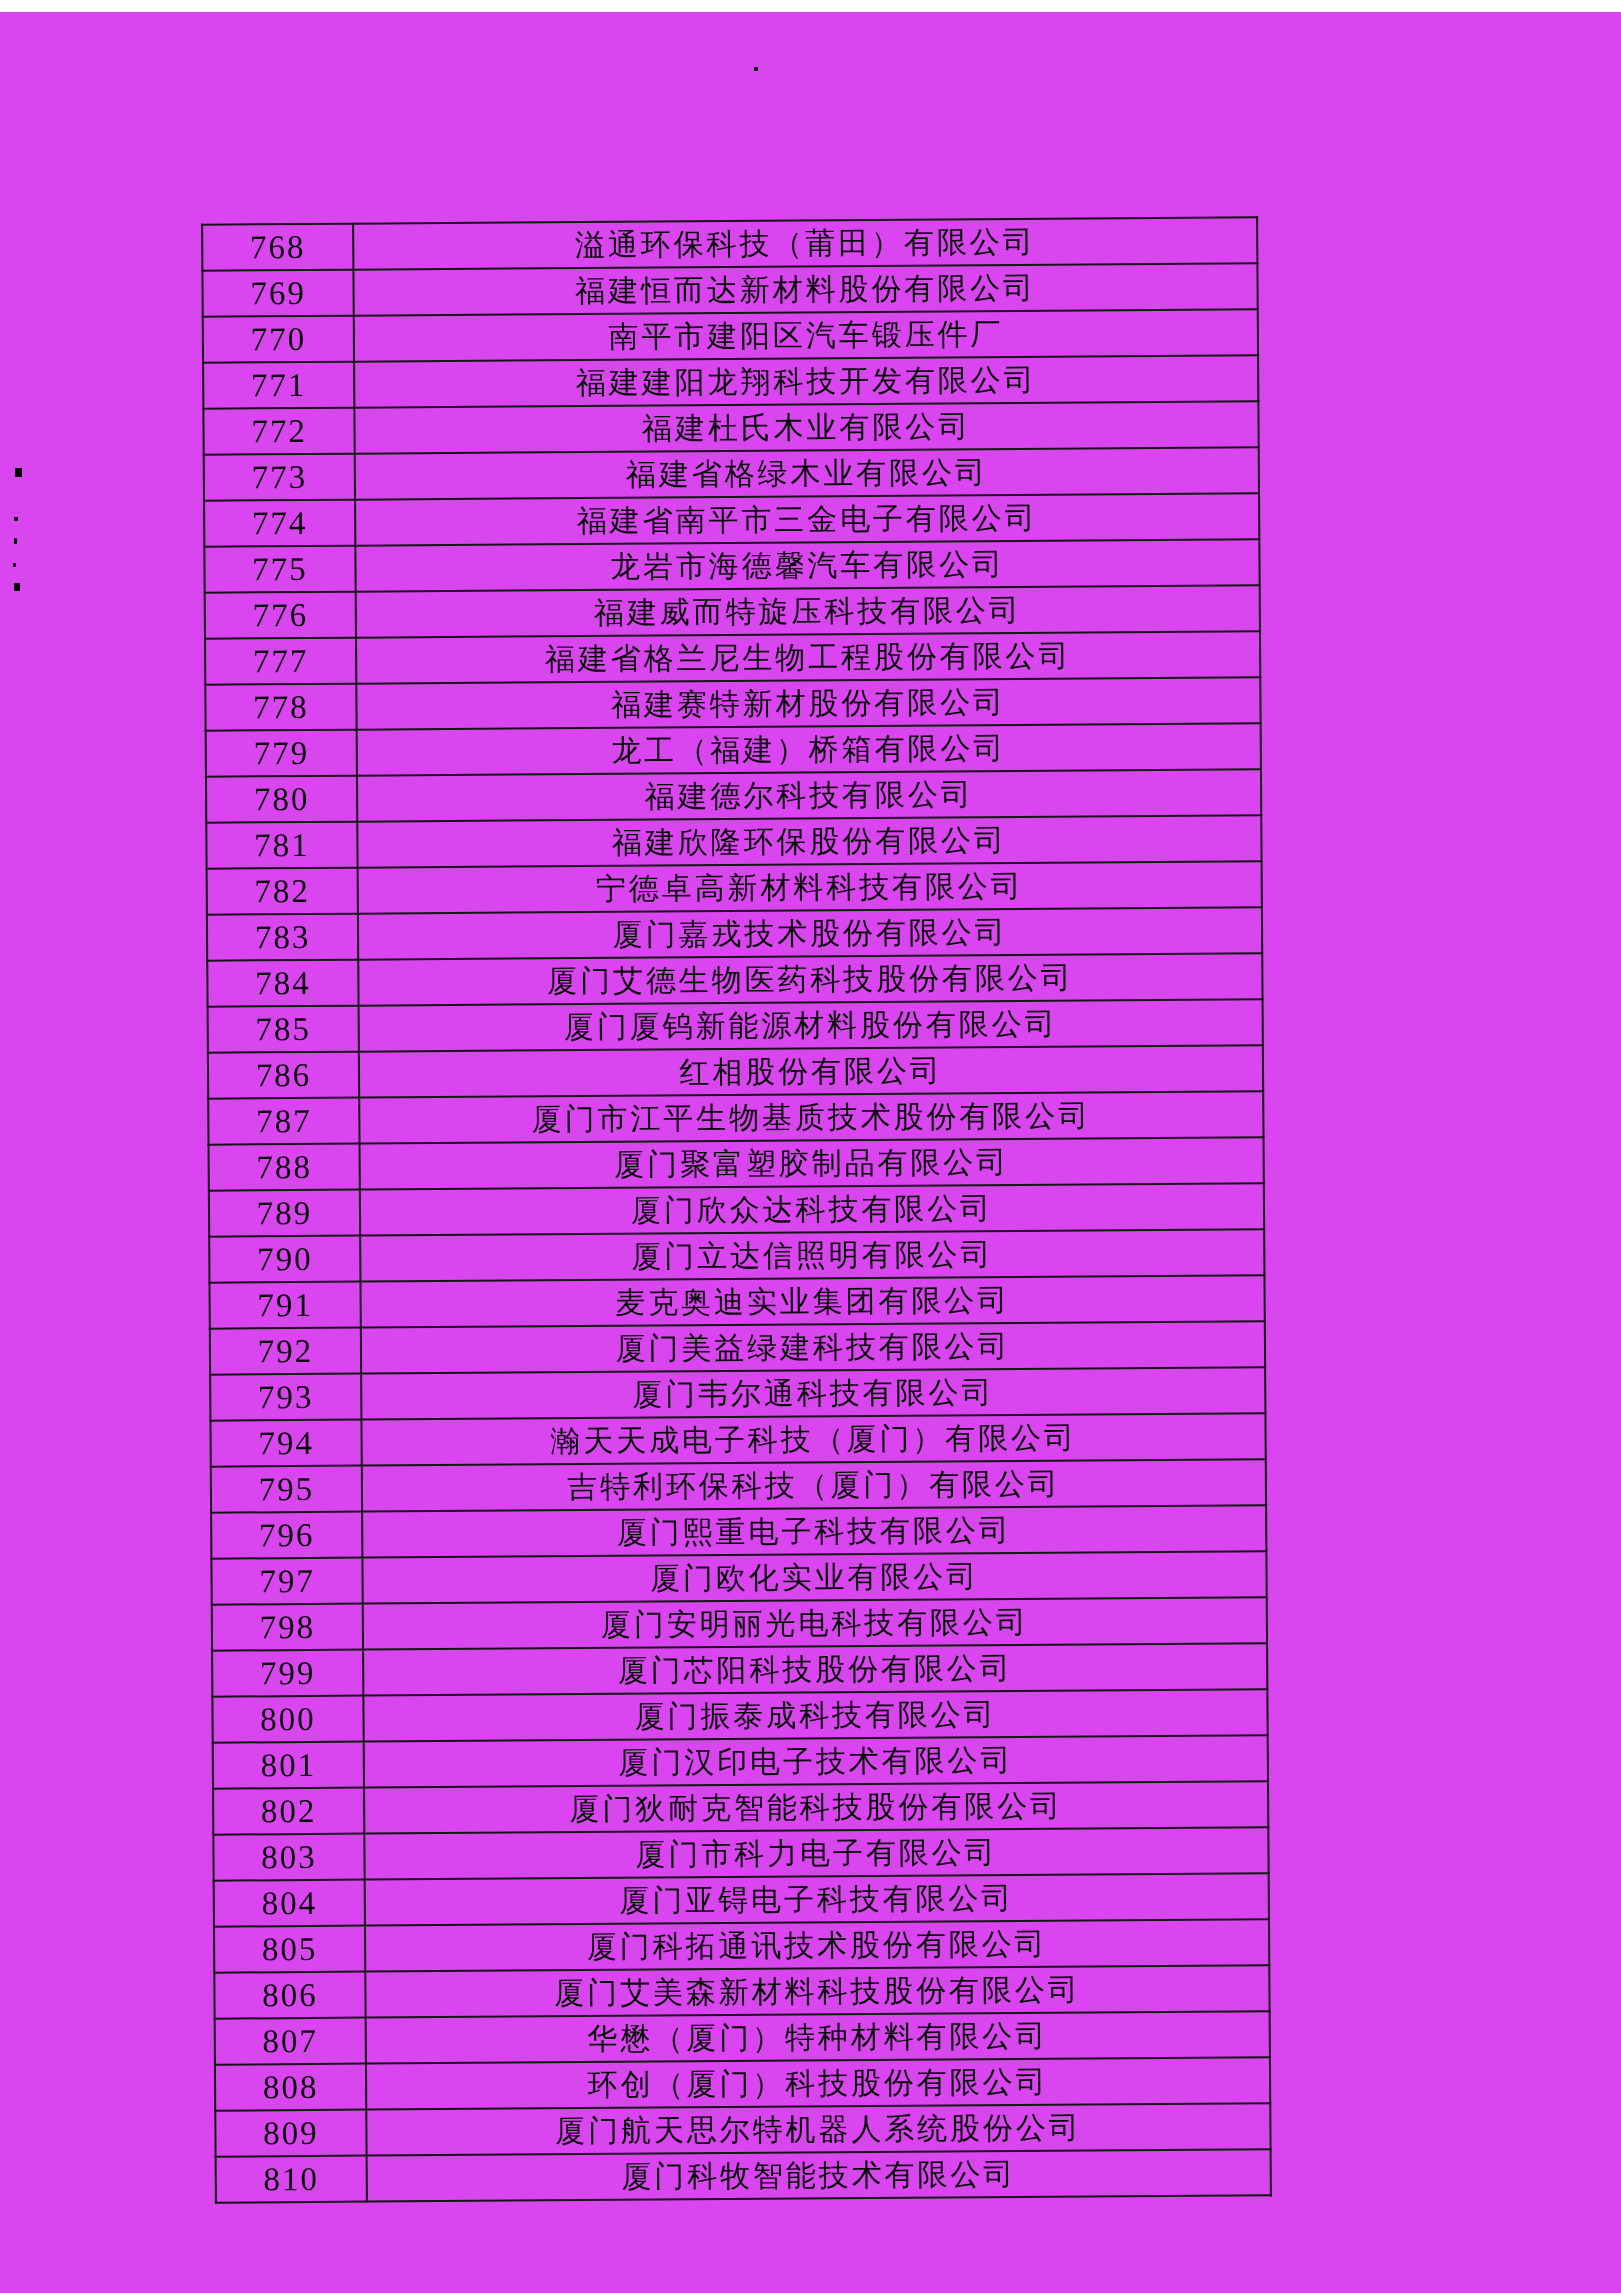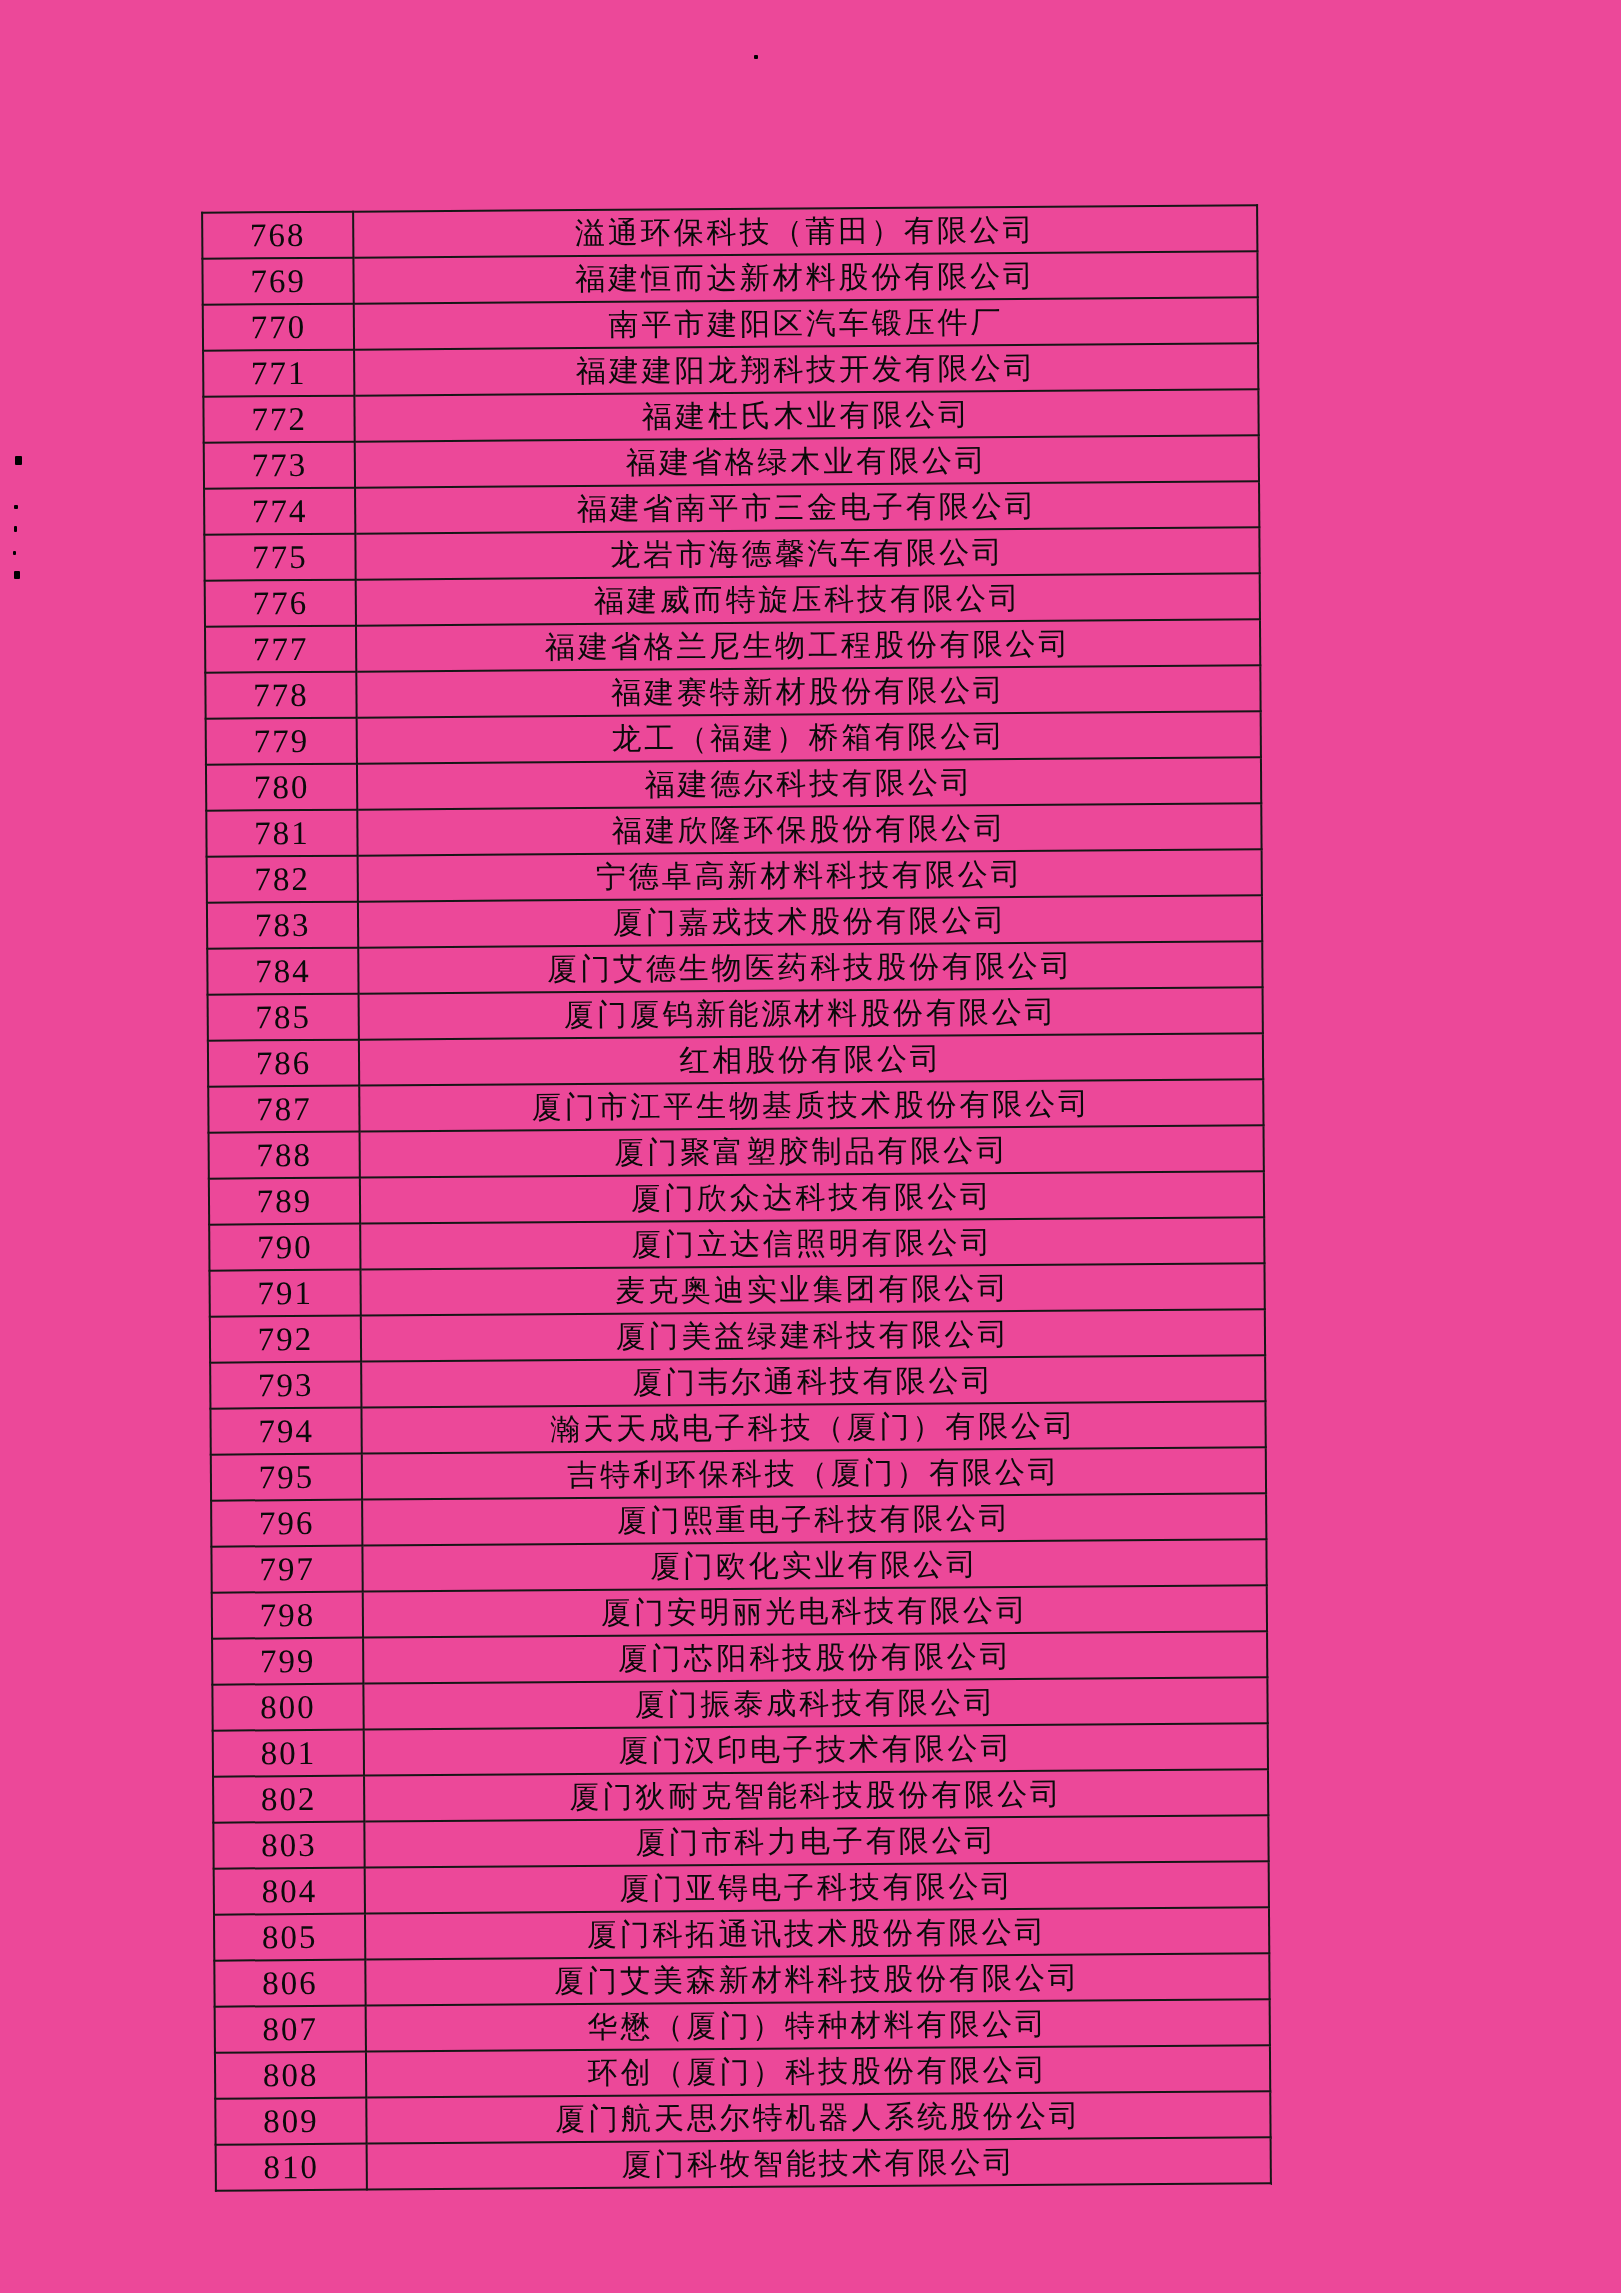--- a/index.html
+++ b/index.html
@@ -11,21 +11,22 @@
     position: relative;
     width: 1621px;
     height: 2294px;
     overflow: hidden;
     font-family: "Liberation Serif", "DejaVu Serif", serif;
     color: #0a0a0a;
   }
   .scan-page {
     position: absolute;
     inset: 0;
-    background: #ec4899;
+    background: #d946ef;
+    margin-top: 12px;
   }
   .table-wrap {
     position: absolute;
     left: 208px;
     top: 208px;
     transform: rotate(-0.4deg);
     transform-origin: 50% 50%;
   }
   table.company-table {
     border-collapse: collapse;

